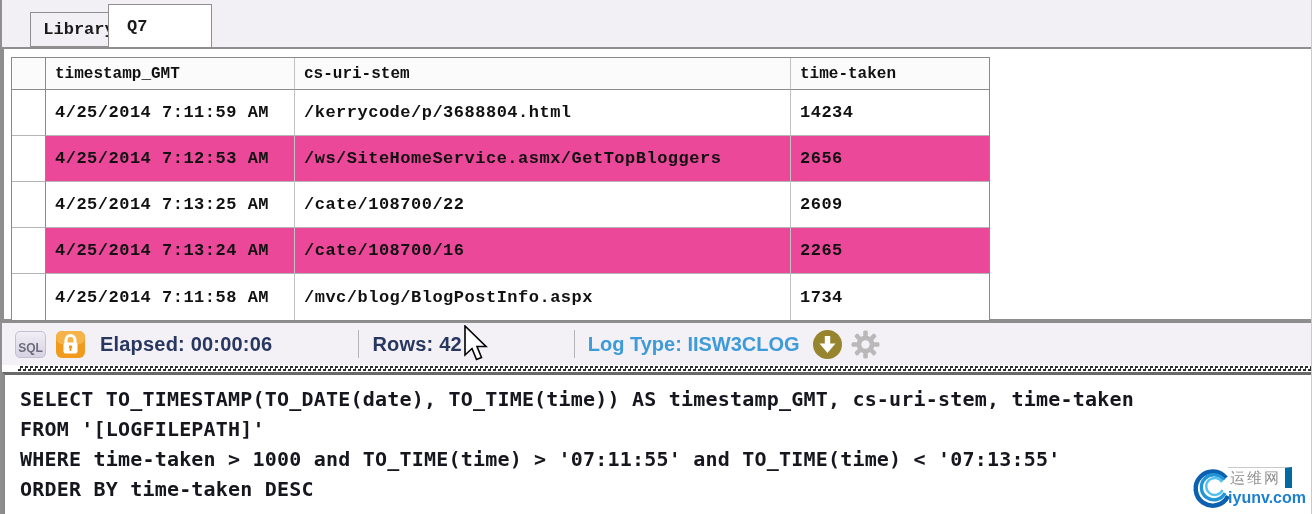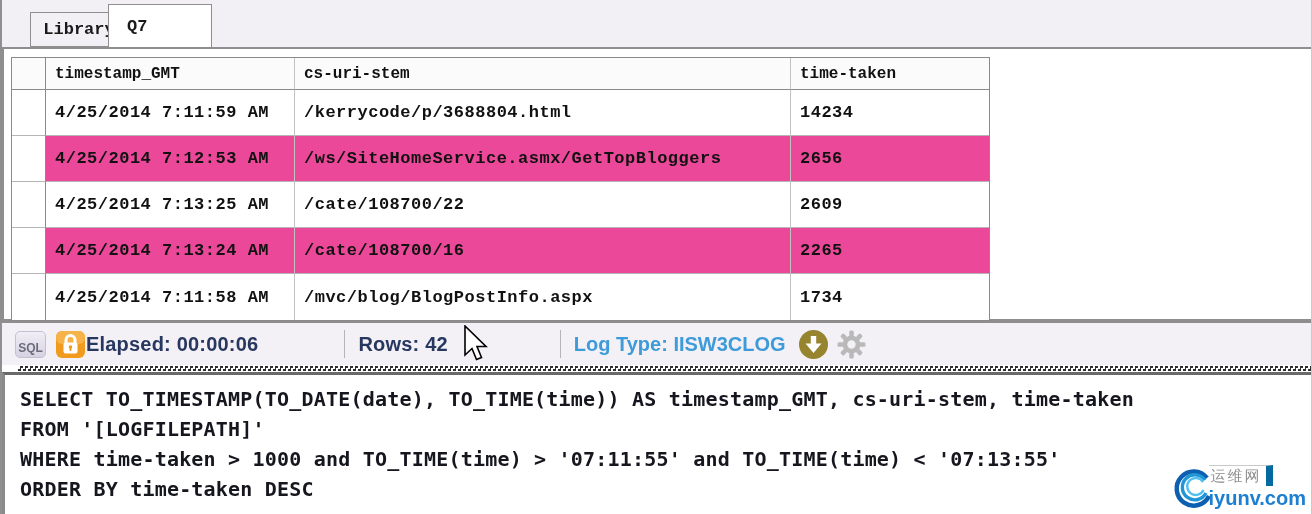--- a/index.html
+++ b/index.html
@@ -74,20 +74,21 @@
   .sql-badge {
     width: 31px; height: 27px; border-radius: 5px;
     background: linear-gradient(#f1eef6, #d7d2e2);
     border: 1px solid #c4bfd2;
     display: flex; align-items: flex-end; justify-content: center;
     font-size: 12px; font-weight: bold; color: #6c6c7d;
     padding-bottom: 2px; cursor: pointer;
   }
   .lock-wrap { margin-left: 9px; width: 31px; height: 31px; cursor: pointer; }
   .navy-text {
+    margin-left: 14px;
     font-size: 20px; font-weight: 600; color: #27375f;
     letter-spacing: 0.2px;
   }
   .vsep { width: 1px; height: 28px; background: #b6b3bd; }
   .vsep.s1 { margin-left: 86px; }
   .vsep.s2 { margin-left: 112px; }
   .rows-text { margin-left: 13px; }
   .logtype-text {
     margin-left: 13px;
     font-size: 20px; font-weight: bold; color: #3d9bd9;
@@ -118,21 +119,21 @@
   .watermark {
     position: absolute; right: 5px; bottom: 2px;
     display: flex; align-items: center;
   }
   .wm-texts { display: flex; flex-direction: column; align-items: flex-start; margin-left: -6px; }
   .wm-site {
     font-size: 15px; color: #8f8f8f; letter-spacing: 2px;
     border-top: 1px solid #c9c9c9; border-right: 7px solid #0369a1;
     padding: 1px 4px 0 2px;
   }
-  .wm-url { font-size: 20px; font-weight: bold; color: #1c7fd0; margin-top: 1px; }
+  .wm-url { font-size: 16px; font-weight: bold; color: #1c7fd0; margin-top: 1px; }
   
   .mouse-cursor { position: absolute; left: 461px; top: 325px; z-index: 50; pointer-events: none; }
 </style>
 </head>
 <body>
 
 <div class="tab-bar">
   <div class="tab inactive">
     <span>Library</span>
   </div>

